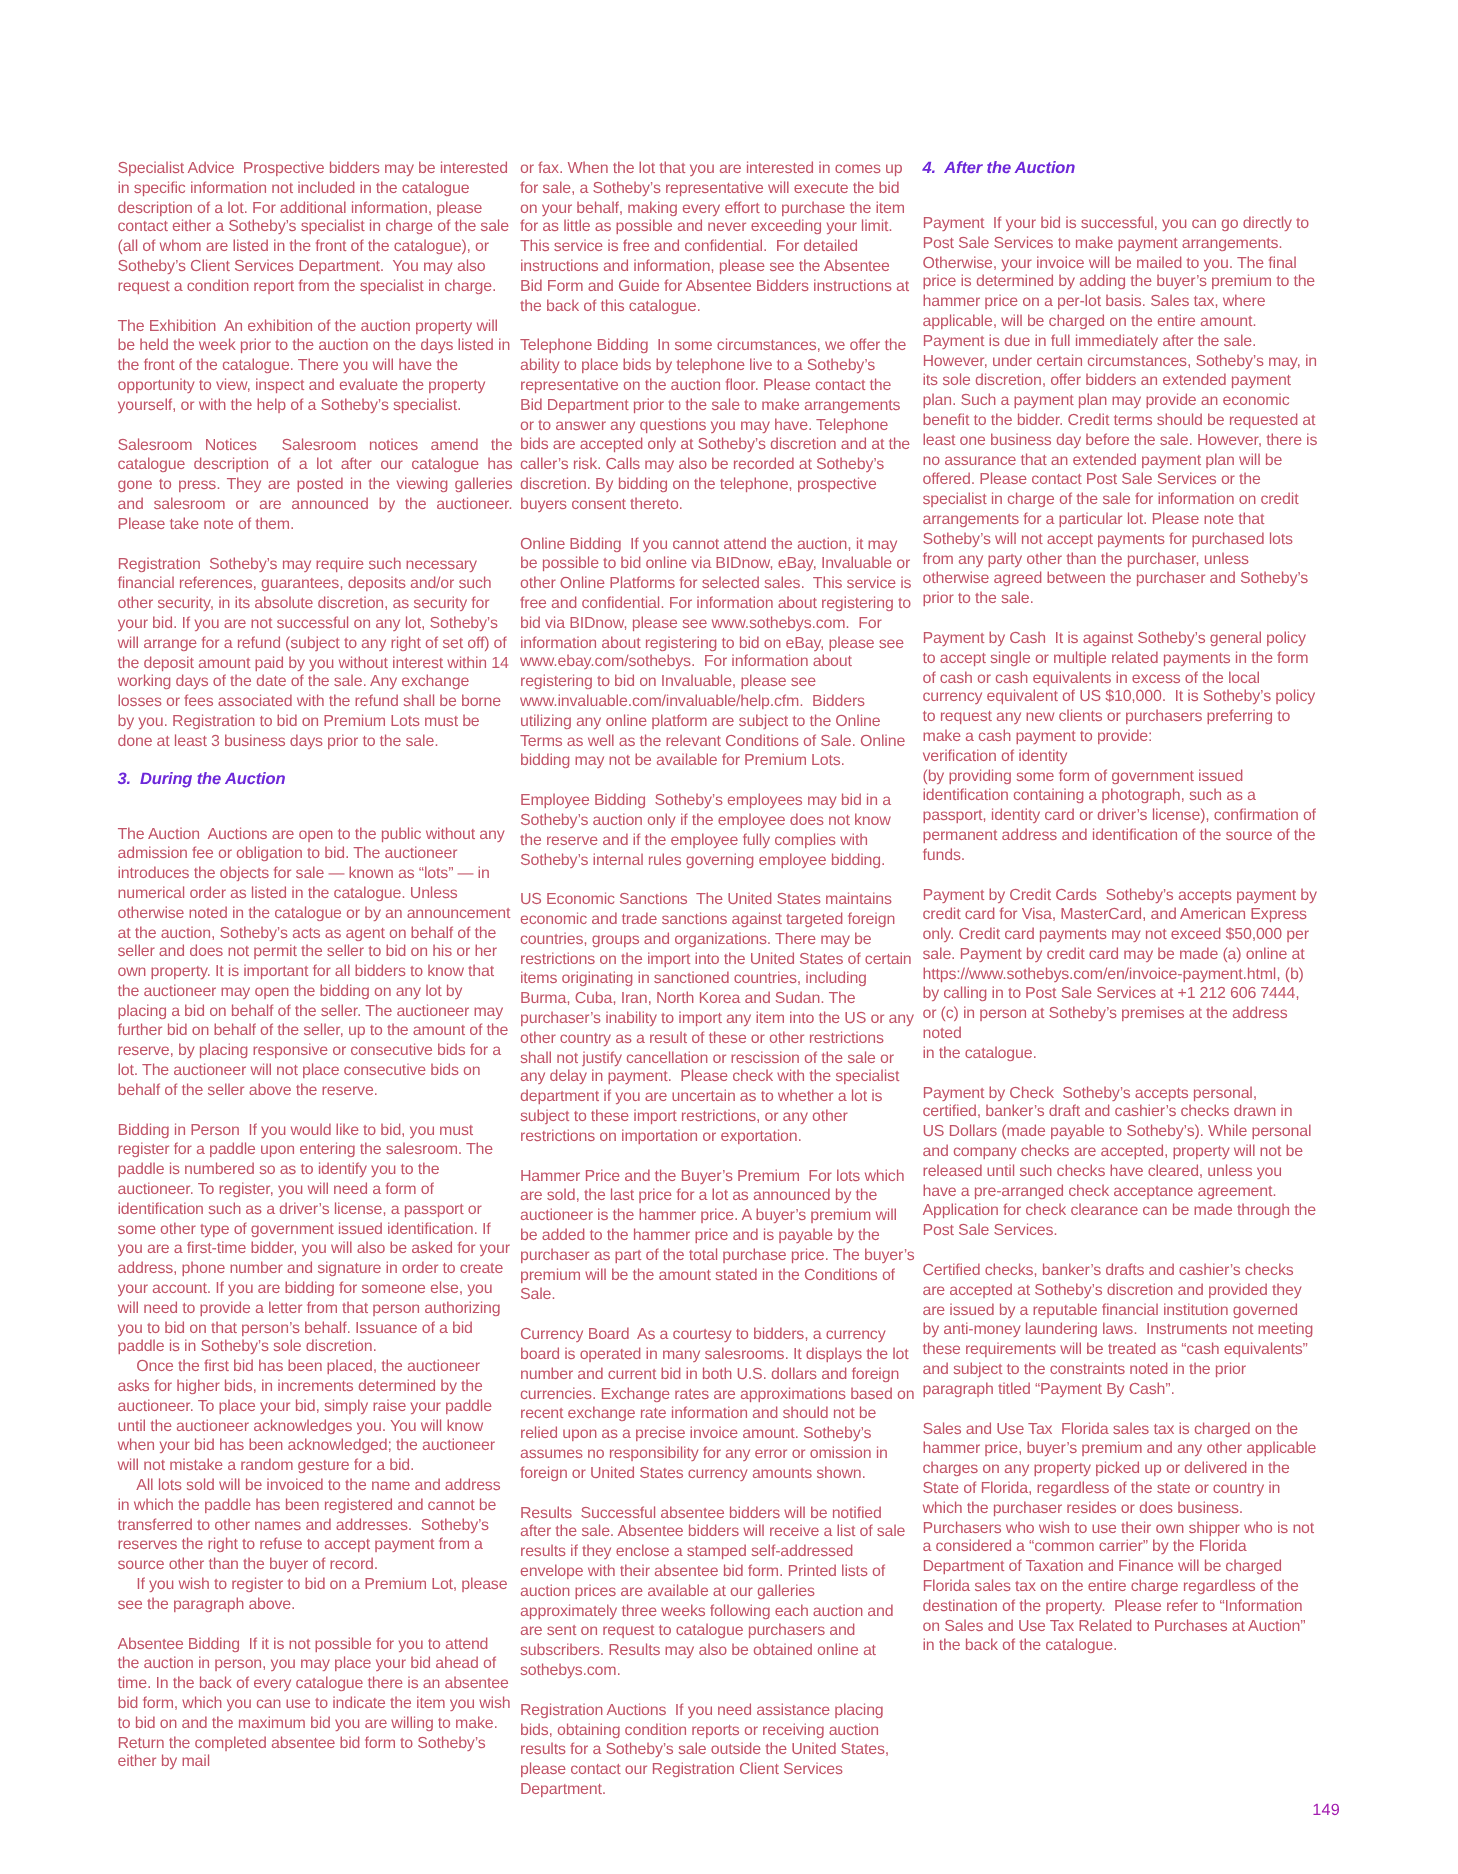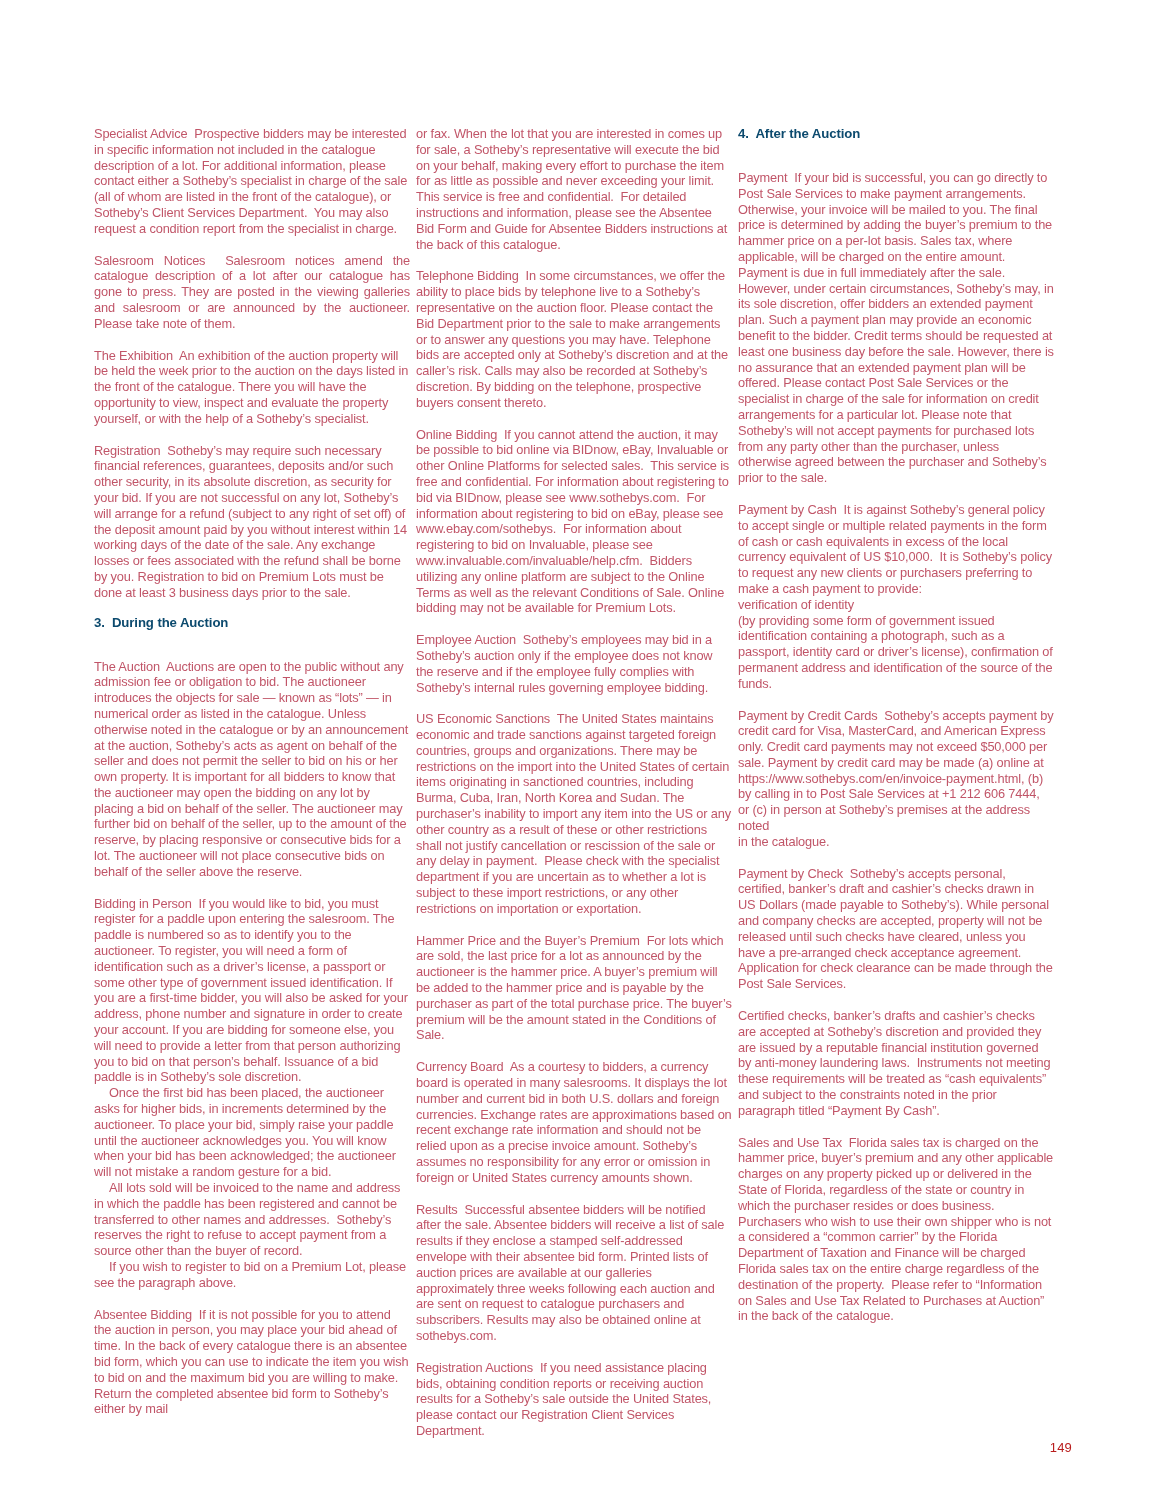--- a/index.html
+++ b/index.html
@@ -29,56 +29,57 @@
   }
   .col .para:first-child { margin-top: 0; }
   .para.indent { margin-top: 0; text-indent: 15px; }
   .para.justify { text-align: justify; }
   .heading {
     margin: 14px 0 28px 0;
     font-size: 13.2px;
     line-height: 16px;
     font-weight: bold;
     letter-spacing: -0.1px;
-    color: #0c4a6e;
+    color: #6d28d9;
     white-space: pre-wrap;
+    font-style: italic;
   }
   .col .heading:first-child { margin-top: 0; }
   .page-number {
     position: absolute;
     top: 1440px;
     right: 94px;
     font-size: 13px;
     letter-spacing: 0.2px;
-    color: #b91c1c;
+    color: #a21caf;
   }
 </style>
 </head>
 <body>
 
 <div class="page">
   <div class="cols">
     <div class="col">
         <p class="para"><span class="lead">Specialist Advice</span>  <span>Prospective bidders may be interested in specific information not included in the catalogue description of a lot. For additional information, please contact either a Sotheby’s specialist in charge of the sale (all of whom are listed in the front of the catalogue), or Sotheby’s Client Services Department.  You may also request a condition report from the specialist in charge.</span></p>
+        <p class="para"><span class="lead">The Exhibition</span>  <span>An exhibition of the auction property will be held the week prior to the auction on the days listed in the front of the catalogue. There you will have the opportunity to view, inspect and evaluate the property yourself, or with the help of a Sotheby’s specialist.</span></p>
         <p class="para justify"><span class="lead">Salesroom Notices</span>  <span>Salesroom notices amend the catalogue description of a lot after our catalogue has gone to press. They are posted in the viewing galleries and salesroom or are announced by the auctioneer. Please take note of them.</span></p>
-        <p class="para"><span class="lead">The Exhibition</span>  <span>An exhibition of the auction property will be held the week prior to the auction on the days listed in the front of the catalogue. There you will have the opportunity to view, inspect and evaluate the property yourself, or with the help of a Sotheby’s specialist.</span></p>
         <p class="para"><span class="lead">Registration</span>  <span>Sotheby’s may require such necessary financial references, guarantees, deposits and/or such other security, in its absolute discretion, as security for your bid. If you are not successful on any lot, Sotheby’s will arrange for a refund (subject to any right of set off) of the deposit amount paid by you without interest within 14 working days of the date of the sale. Any exchange losses or fees associated with the refund shall be borne by you. Registration to bid on Premium Lots must be done at least 3 business days prior to the sale.</span></p>
         <h3 class="heading">3.  During the Auction</h3>
         <p class="para"><span class="lead">The Auction</span>  <span>Auctions are open to the public without any admission fee or obligation to bid. The auctioneer introduces the objects for sale — known as “lots” — in numerical order as listed in the catalogue. Unless otherwise noted in the catalogue or by an announcement at the auction, Sotheby’s acts as agent on behalf of the seller and does not permit the seller to bid on his or her own property. It is important for all bidders to know that the auctioneer may open the bidding on any lot by placing a bid on behalf of the seller. The auctioneer may further bid on behalf of the seller, up to the amount of the reserve, by placing responsive or consecutive bids for a lot. The auctioneer will not place consecutive bids on behalf of the seller above the reserve.</span></p>
         <p class="para"><span class="lead">Bidding in Person</span>  <span>If you would like to bid, you must register for a paddle upon entering the salesroom. The paddle is numbered so as to identify you to the auctioneer. To register, you will need a form of identification such as a driver’s license, a passport or some other type of government issued identification. If you are a first-time bidder, you will also be asked for your address, phone number and signature in order to create your account. If you are bidding for someone else, you will need to provide a letter from that person authorizing you to bid on that person’s behalf. Issuance of a bid paddle is in Sotheby’s sole discretion.</span></p>
         <p class="para indent"><span>Once the first bid has been placed, the auctioneer asks for higher bids, in increments determined by the auctioneer. To place your bid, simply raise your paddle until the auctioneer acknowledges you. You will know when your bid has been acknowledged; the auctioneer will not mistake a random gesture for a bid.</span></p>
         <p class="para indent"><span>All lots sold will be invoiced to the name and address in which the paddle has been registered and cannot be transferred to other names and addresses.  Sotheby’s reserves the right to refuse to accept payment from a source other than the buyer of record.</span></p>
         <p class="para indent"><span>If you wish to register to bid on a Premium Lot, please see the paragraph above.</span></p>
         <p class="para"><span class="lead">Absentee Bidding</span>  <span>If it is not possible for you to attend the auction in person, you may place your bid ahead of time. In the back of every catalogue there is an absentee bid form, which you can use to indicate the item you wish to bid on and the maximum bid you are willing to make. Return the completed absentee bid form to Sotheby’s either by mail</span></p>
       </div>
     <div class="col">
         <p class="para"><span>or fax. When the lot that you are interested in comes up for sale, a Sotheby’s representative will execute the bid on your behalf, making every effort to purchase the item for as little as possible and never exceeding your limit. This service is free and confidential.  For detailed instructions and information, please see the Absentee Bid Form and Guide for Absentee Bidders instructions at the back of this catalogue.</span></p>
         <p class="para"><span class="lead">Telephone Bidding</span>  <span>In some circumstances, we offer the ability to place bids by telephone live to a Sotheby’s representative on the auction floor. Please contact the Bid Department prior to the sale to make arrangements or to answer any questions you may have. Telephone bids are accepted only at Sotheby’s discretion and at the caller’s risk. Calls may also be recorded at Sotheby’s discretion. By bidding on the telephone, prospective buyers consent thereto.</span></p>
         <p class="para"><span class="lead">Online Bidding</span>  <span>If you cannot attend the auction, it may be possible to bid online via BIDnow, eBay, Invaluable or other Online Platforms for selected sales.  This service is free and confidential. For information about registering to bid via BIDnow, please see www.sothebys.com.  For information about registering to bid on eBay, please see www.ebay.com/sothebys.  For information about registering to bid on Invaluable, please see www.invaluable.com/invaluable/help.cfm.  Bidders utilizing any online platform are subject to the Online Terms as well as the relevant Conditions of Sale. Online bidding may not be available for Premium Lots.</span></p>
-        <p class="para"><span class="lead">Employee Auction</span>  <span>Sotheby’s employees may bid in a Sotheby’s auction only if the employee does not know the reserve and if the employee fully complies with Sotheby’s internal rules governing employee bidding.</span></p>
+        <p class="para"><span class="lead">Employee Bidding</span>  <span>Sotheby’s employees may bid in a Sotheby’s auction only if the employee does not know the reserve and if the employee fully complies with Sotheby’s internal rules governing employee bidding.</span></p>
         <p class="para"><span class="lead">US Economic Sanctions</span>  <span>The United States maintains economic and trade sanctions against targeted foreign countries, groups and organizations. There may be restrictions on the import into the United States of certain items originating in sanctioned countries, including Burma, Cuba, Iran, North Korea and Sudan. The purchaser’s inability to import any item into the US or any other country as a result of these or other restrictions shall not justify cancellation or rescission of the sale or any delay in payment.  Please check with the specialist department if you are uncertain as to whether a lot is subject to these import restrictions, or any other restrictions on importation or exportation.</span></p>
         <p class="para"><span class="lead">Hammer Price and the Buyer’s Premium</span>  <span>For lots which are sold, the last price for a lot as announced by the auctioneer is the hammer price. A buyer’s premium will be added to the hammer price and is payable by the purchaser as part of the total purchase price. The buyer’s premium will be the amount stated in the Conditions of Sale.</span></p>
         <p class="para"><span class="lead">Currency Board</span>  <span>As a courtesy to bidders, a currency board is operated in many salesrooms. It displays the lot number and current bid in both U.S. dollars and foreign currencies. Exchange rates are approximations based on recent exchange rate information and should not be relied upon as a precise invoice amount. Sotheby’s assumes no responsibility for any error or omission in foreign or United States currency amounts shown.</span></p>
         <p class="para"><span class="lead">Results</span>  <span>Successful absentee bidders will be notified after the sale. Absentee bidders will receive a list of sale results if they enclose a stamped self-addressed envelope with their absentee bid form. Printed lists of auction prices are available at our galleries approximately three weeks following each auction and are sent on request to catalogue purchasers and subscribers. Results may also be obtained online at sothebys.com.</span></p>
         <p class="para"><span class="lead">Registration Auctions</span>  <span>If you need assistance placing bids, obtaining condition reports or receiving auction results for a Sotheby’s sale outside the United States, please contact our Registration Client Services Department.</span></p>
       </div>
     <div class="col">
         <h3 class="heading">4.  After the Auction</h3>
         <p class="para"><span class="lead">Payment</span>  <span>If your bid is successful, you can go directly to Post Sale Services to make payment arrangements. Otherwise, your invoice will be mailed to you. The final price is determined by adding the buyer’s premium to the hammer price on a per-lot basis. Sales tax, where applicable, will be charged on the entire amount. Payment is due in full immediately after the sale. However, under certain circumstances, Sotheby’s may, in its sole discretion, offer bidders an extended payment plan. Such a payment plan may provide an economic benefit to the bidder. Credit terms should be requested at least one business day before the sale. However, there is no assurance that an extended payment plan will be offered. Please contact Post Sale Services or the specialist in charge of the sale for information on credit arrangements for a particular lot. Please note that Sotheby’s will not accept payments for purchased lots from any party other than the purchaser, unless otherwise agreed between the purchaser and Sotheby’s prior to the sale.</span></p>
         <p class="para"><span class="lead">Payment by Cash</span>  <span>It is against Sotheby’s general policy to accept single or multiple related payments in the form of cash or cash equivalents in excess of the local currency equivalent of US $10,000.  It is Sotheby’s policy to request any new clients or purchasers preferring to make a cash payment to provide:

